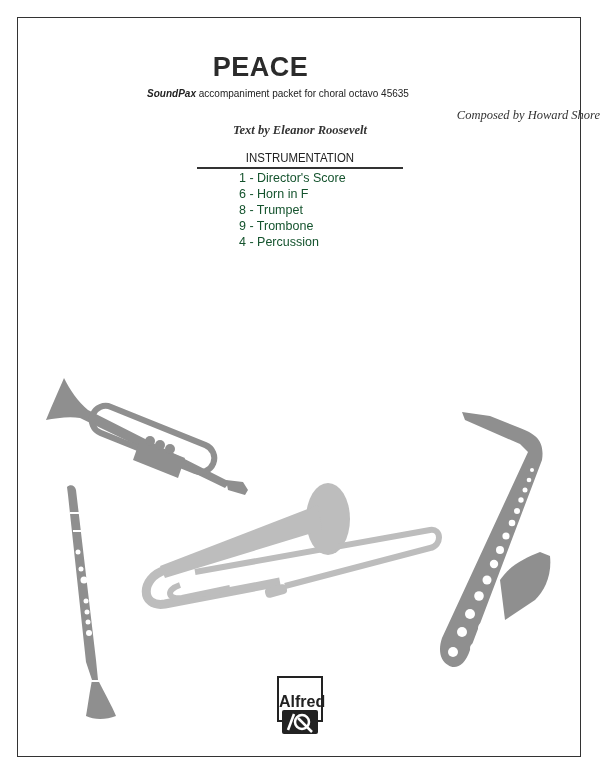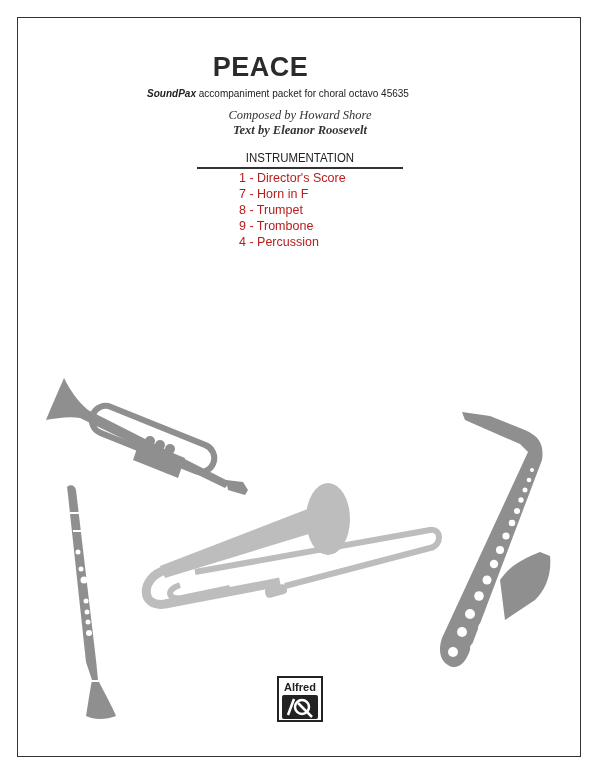--- a/index.html
+++ b/index.html
@@ -2,25 +2,25 @@
 <html><head>
   <meta charset="utf-8">
   <style>
     html, body { margin:0; padding:0; background:#ffffff; }
     body { width:600px; height:776px; position:relative; overflow:hidden; font-family:"Liberation Sans", sans-serif; }
     .frame { position:absolute; left:17px; top:17px; width:564px; height:740px; border:1.5px solid #333; box-sizing:border-box; }
     .title { position:absolute; left:0; width:521px; top:52px; text-align:center; font-family:"Liberation Sans", sans-serif; font-weight:bold; font-size:27px; color:#2b2b2b; letter-spacing:0.5px; }
     .subtitle { position:absolute; left:0; width:556px; top:88px; text-align:center; font-size:10px; color:#222; }
     .subtitle .brand { font-style:italic; font-weight:bold; }
     .credit { position:absolute; left:0; width:600px; text-align:center; font-family:"Liberation Serif", serif; font-style:italic; font-size:12.5px; color:#333; }
-    .credit.c1 { top:108px; }
+    .credit.c1 { top:108px;text-align:right; }
     .credit.c2 { top:123px;font-weight:bold; }
     .instr-head { position:absolute; left:0; width:600px; top:150px; text-align:center; font-size:13px; color:#222; transform:scaleX(0.88); }
     .rule { position:absolute; left:197px; width:206px; top:167px; height:1.5px; background:#333; }
-    .instr-list { position:absolute; left:239px; top:170px; margin:0; padding:0; list-style:none; font-size:12.5px; color:#b91c1c; line-height:16px; }
+    .instr-list { position:absolute; left:239px; top:170px; margin:0; padding:0; list-style:none; font-size:12.5px; color:#14532d; line-height:16px; }
     .art { position:absolute; left:0; top:0; width:600px; height:776px; }
   </style>
 </head>
 <body>
 
 <div class="frame"></div>
 
 <div class="title">PEACE</div>
 
 <div class="subtitle">
@@ -28,21 +28,21 @@
 </div>
 
 <div class="credit c1">Composed by Howard Shore</div>
 <div class="credit c2">Text by Eleanor Roosevelt</div>
 
 <div class="instr-head">INSTRUMENTATION</div>
 <div class="rule"></div>
 
 <ul class="instr-list">
   <li>1 - Director's Score</li>
-  <li>7 - Horn in F</li>
+  <li>6 - Horn in F</li>
   <li>8 - Trumpet</li>
   <li>9 - Trombone</li>
   <li>4 - Percussion</li>
 </ul>
 
 <svg class="art" viewBox="0 0 600 776" xmlns="http://www.w3.org/2000/svg">
 
   <g fill="#8f8f8f">
     <path d="M64,378 C58,392 50,410 46,420 C56,418 70,416 80,418 L225,488 L230,482 L88,410 C78,402 70,390 64,378 Z"></path>
     <path d="M226,480 L243,482 L248,490 L245,495 L228,490 Z"></path>
@@ -97,21 +97,21 @@
       <circle cx="470" cy="614" r="5"></circle>
         <circle cx="484" cy="628" r="6"></circle>
         <circle cx="462" cy="632" r="5"></circle>
       <circle cx="475" cy="648" r="5"></circle>
         <circle cx="453" cy="652" r="5"></circle>
     </g>
   </g>
 </svg>
 
 <div style="position:absolute;left:277px;top:676px;width:46px;height:46px;border:2px solid #222;box-sizing:border-box;background:#fff;">
-  <div style="font-family:'Liberation Sans',sans-serif;font-weight:bold;font-size:11px;color:#222;text-align:center;line-height:14px;margin-top:2px;">Alfred</div>
+  <div style="font-family:'Liberation Sans',sans-serif;font-weight:bold;font-size:16px;color:#222;text-align:center;line-height:14px;margin-top:17px;">Alfred</div>
   <div style="margin:1px 3px 0;height:24px;background:#222;border-radius:2px;position:relative;">
     <svg width="38" height="24" viewBox="0 0 38 24">
       <circle cx="20" cy="12" r="7" fill="none" stroke="#fff" stroke-width="2.5"></circle>
       <path d="M6,20 L12,4" stroke="#fff" stroke-width="2.5"></path>
       <path d="M16,8 L30,22" stroke="#fff" stroke-width="2.5"></path>
     </svg>
   </div>
 </div>
 
 </body></html>

